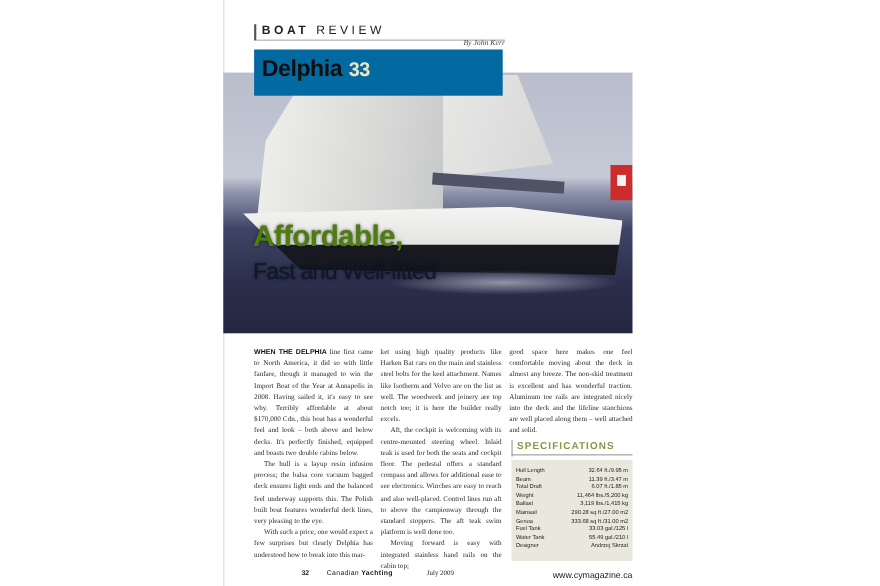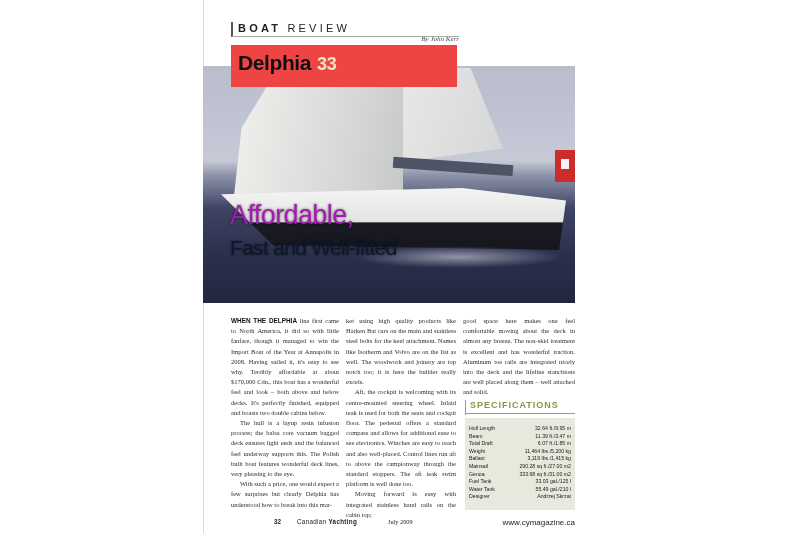--- a/index.html
+++ b/index.html
@@ -11,24 +11,24 @@
   .byline{position:absolute;right:0;top:2px;font-family:"Liberation Serif",serif;font-style:italic;font-size:7px;color:#444;margin-top:11px;}
   .photo{position:absolute;left:203px;top:66px;width:372px;height:237px;overflow:hidden;
     background:linear-gradient(180deg,#b9bdcc 0%,#c6c9d6 40%,#8f94ab 46%,#3f4466 60%,#2b2f4c 80%,#23263f 100%);}
   .sea-glare{position:absolute;left:150px;top:180px;width:210px;height:22px;background:radial-gradient(ellipse at center,rgba(230,232,240,.55),rgba(230,232,240,0) 70%);}
   .sail-main{position:absolute;left:30px;top:6px;width:170px;height:140px;background:linear-gradient(100deg,#f1f1ee,#d9dad8 60%,#c6c7c8);clip-path:polygon(25% 0,100% 0,100% 100%,0 95%,5% 40%);}
   .sail-jib{position:absolute;left:170px;top:2px;width:130px;height:95px;background:linear-gradient(110deg,#ececea,#d5d6d6);clip-path:polygon(0 0,75% 0,100% 85%,15% 100%);}
   .boom{position:absolute;left:190px;top:95px;width:120px;height:11px;background:#4f5366;transform:rotate(4deg);}
   .hull{position:absolute;left:18px;top:122px;width:345px;height:62px;background:linear-gradient(180deg,#f4f4f2 0%,#e4e4e2 55%,#191a22 56%,#16171e 100%);clip-path:polygon(0 10%,70% 0,100% 20%,98% 100%,15% 92%);}
   .flag{position:absolute;left:352px;top:84px;width:20px;height:32px;background:#cc2c2c;}
   .flag:after{content:"";position:absolute;left:6px;top:9px;width:8px;height:10px;background:#f3f3f3;}
-  .title-band{position:absolute;left:231px;top:45px;width:226px;height:42px;background:#ef4444;}
+  .title-band{position:absolute;left:231px;top:45px;width:226px;height:42px;background:#0369a1;}
   .title-main{position:absolute;left:7px;top:6px;font-family:"Liberation Sans",sans-serif;font-weight:bold;font-size:21px;color:#0f0f0f;letter-spacing:-0.4px;}
   .title-num{font-family:"Liberation Sans",sans-serif;font-size:18px;font-weight:bold;color:#ece7c2;margin-left:6px;}
-  .headline1{position:absolute;left:230px;top:200px;font-family:"Liberation Sans",sans-serif;font-weight:normal;font-size:27px;color:#a21caf;letter-spacing:-0.6px;text-shadow:0 0 3px rgba(0,0,0,.6);}
+  .headline1{position:absolute;left:230px;top:200px;font-family:"Liberation Sans",sans-serif;font-weight:bold;font-size:27px;color:#4d7c0f;letter-spacing:-0.6px;text-shadow:0 0 3px rgba(0,0,0,.6);}
   .headline2{position:absolute;left:230px;top:236px;font-family:"Liberation Sans",sans-serif;font-size:21px;color:#0f172a;letter-spacing:-0.7px;text-shadow:0 0 3px rgba(0,0,0,.6);}
   .col{position:absolute;top:316px;font-size:6.5px;line-height:10.2px;color:#2b2b2b;text-align:justify;}
   .col p{margin:0;text-indent:9px;}
   .col p.first{text-indent:0;}
   .lead{font-family:"Liberation Sans",sans-serif;font-weight:bold;font-size:6.4px;color:#111;}
   .col1{left:231px;width:108px;}
   .col2{left:346px;width:110px;}
   .col3{left:463px;width:112px;}
   .spec-head{position:absolute;left:465px;top:400px;height:15px;border-left:1px solid #999;padding-left:4px;font-family:"Liberation Sans",sans-serif;font-weight:bold;font-size:9px;letter-spacing:1px;color:#8f9444;}
   .spec-rule{position:absolute;left:465px;top:413px;width:110px;border-top:1px solid #999;}

